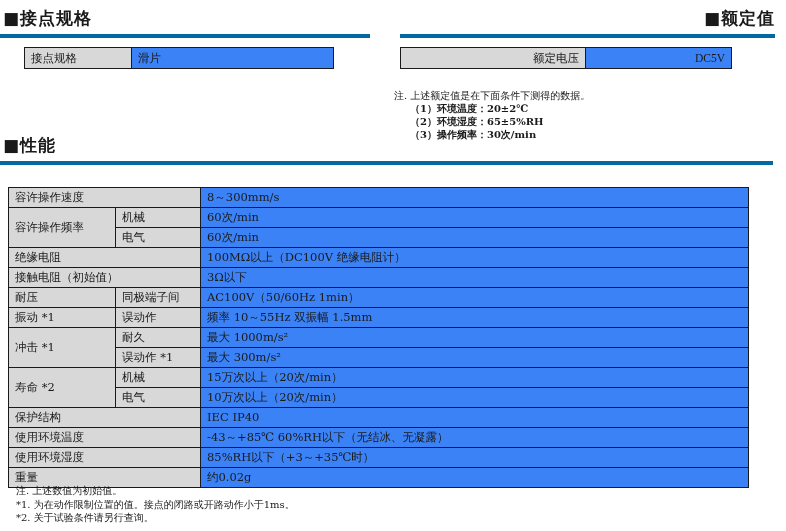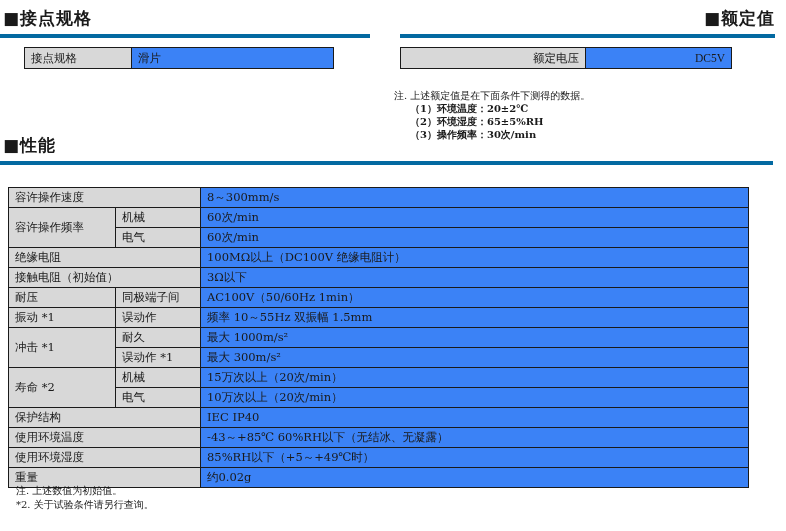--- a/index.html
+++ b/index.html
@@ -160,26 +160,27 @@
         <tr>
           <td class="lbl" colspan="2">保护结构</td>
           <td class="val">IEC IP40</td>
         </tr>
         <tr>
           <td class="lbl" colspan="2">使用环境温度</td>
           <td class="val">-43～+85℃  60%RH以下（无结冰、无凝露）</td>
         </tr>
         <tr>
           <td class="lbl" colspan="2">使用环境湿度</td>
-          <td class="val">85%RH以下（+5～+49℃时）</td>
+          <td class="val">85%RH以下（+3～+35℃时）</td>
         </tr>
         <tr>
           <td class="lbl" colspan="2">重量</td>
           <td class="val">约0.02g</td>
         </tr>
       </tbody>
   </table>
 </div>
 
 <div class="notes" id="perf-notes">
     <div class="note-line">注.  上述数值为初始值。</div>
+    <div class="note-line">*1. 为在动作限制位置的值。接点的闭路或开路动作小于1ms。</div>
     <div class="note-line">*2. 关于试验条件请另行查询。</div>
   </div>
 
 </body></html>

